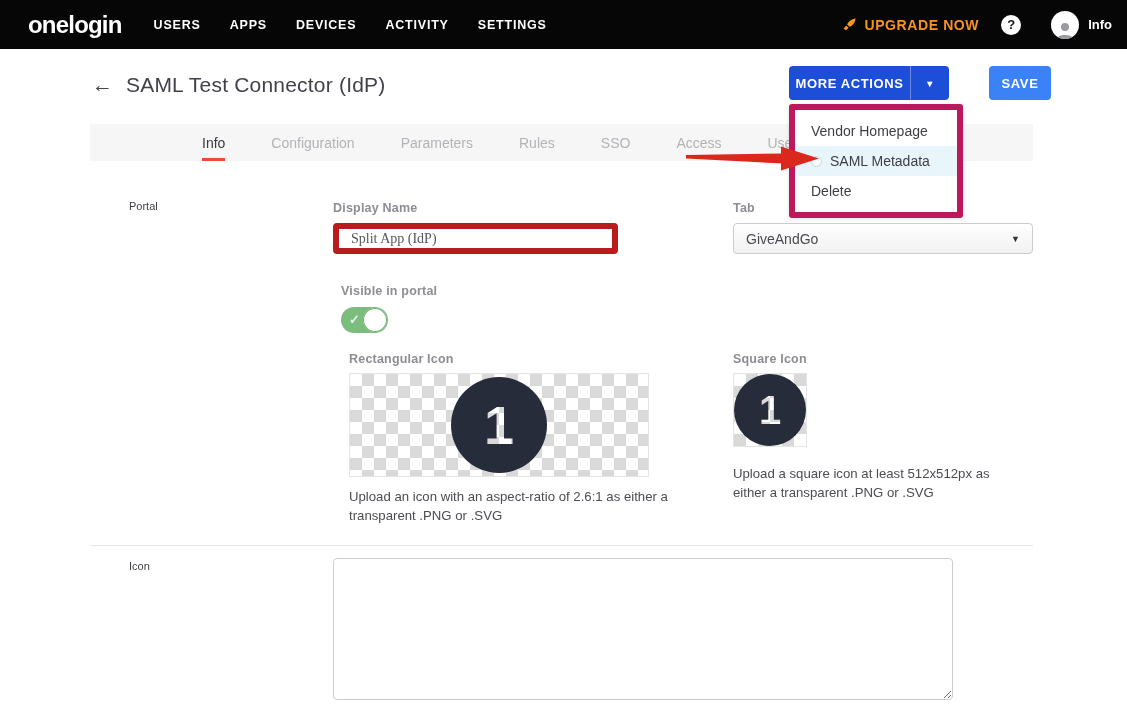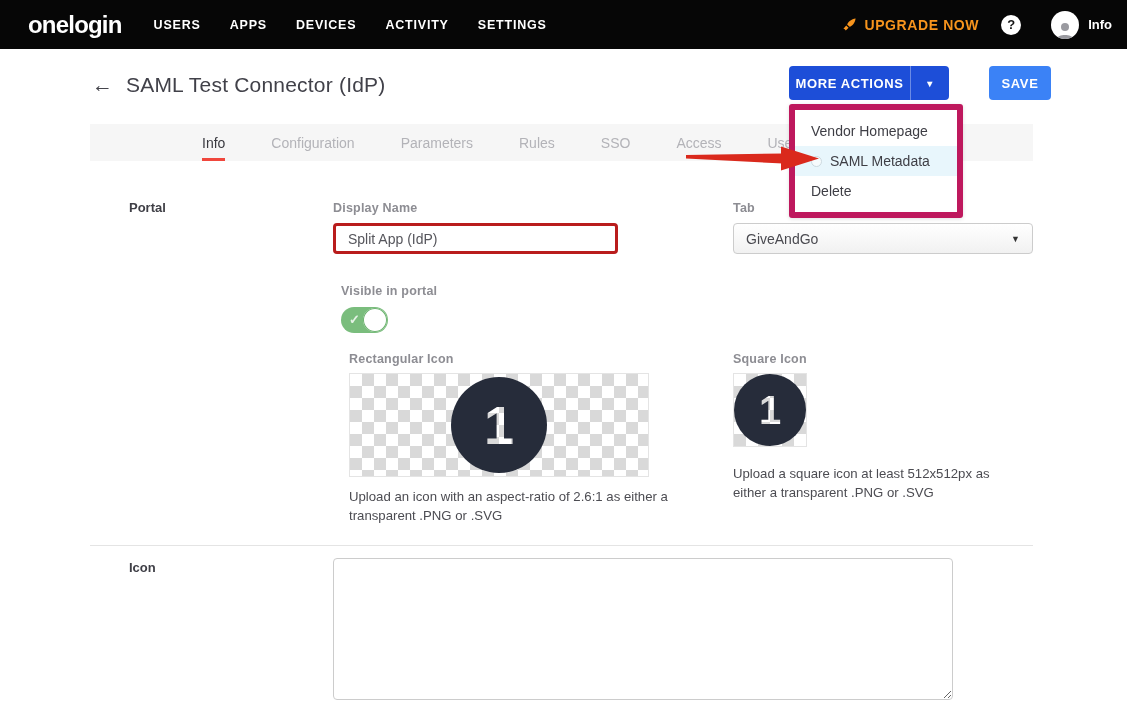--- a/index.html
+++ b/index.html
@@ -82,28 +82,28 @@
   .menu-item.highlight { background:#e8f6fc; }
   .menu-circle {
     width:11px; height:11px; border-radius:50%; border:1px solid #ccd9df;
     background:#f6fbfd; margin-right:8px; flex:0 0 auto;
   }
 
   
   .anno-arrow { position:absolute; left:686px; top:144px; z-index:40; pointer-events:none; }
 
   
-  .section-label { font-size:13px; font-weight:bold; color:#3f3f46;padding-left:36px; }
+  .section-label { font-size:11px; font-weight:normal; color:#3f3f46;padding-left:36px; }
   .field-label { font-size:12.5px; font-weight:bold; color:#8d8d93; letter-spacing:0.2px; }
 
   .portal-label { left:93px; top:200px; }
   .dn-group { left:333px; top:201px; }
   .text-input {
-    margin-top:8px; width:285px; height:31px; border:3px solid #b91c1c; border-radius:4px;
-    padding:4px 12px; font-family:Liberation Sans, sans-serif; font-size:14px; color:#56565c;
+    margin-top:8px; width:285px; height:31px; border:6px solid #b91c1c; border-radius:4px;
+    padding:4px 12px; font-family:Liberation Serif, serif; font-size:14px; color:#56565c;
     background:#fff;
   }
   .tab-group { left:733px; top:201px; }
   .select {
     margin-top:8px; width:300px; height:31px; border:1px solid #cccccc; border-radius:4px;
     background:linear-gradient(#ffffff,#f1f1f1); display:flex; align-items:center;
     padding:0 12px; font-size:14px; color:#4a4a50; cursor:pointer;
   }
   .select .sel-caret { margin-left:auto; font-size:9px; color:#333; }
 

